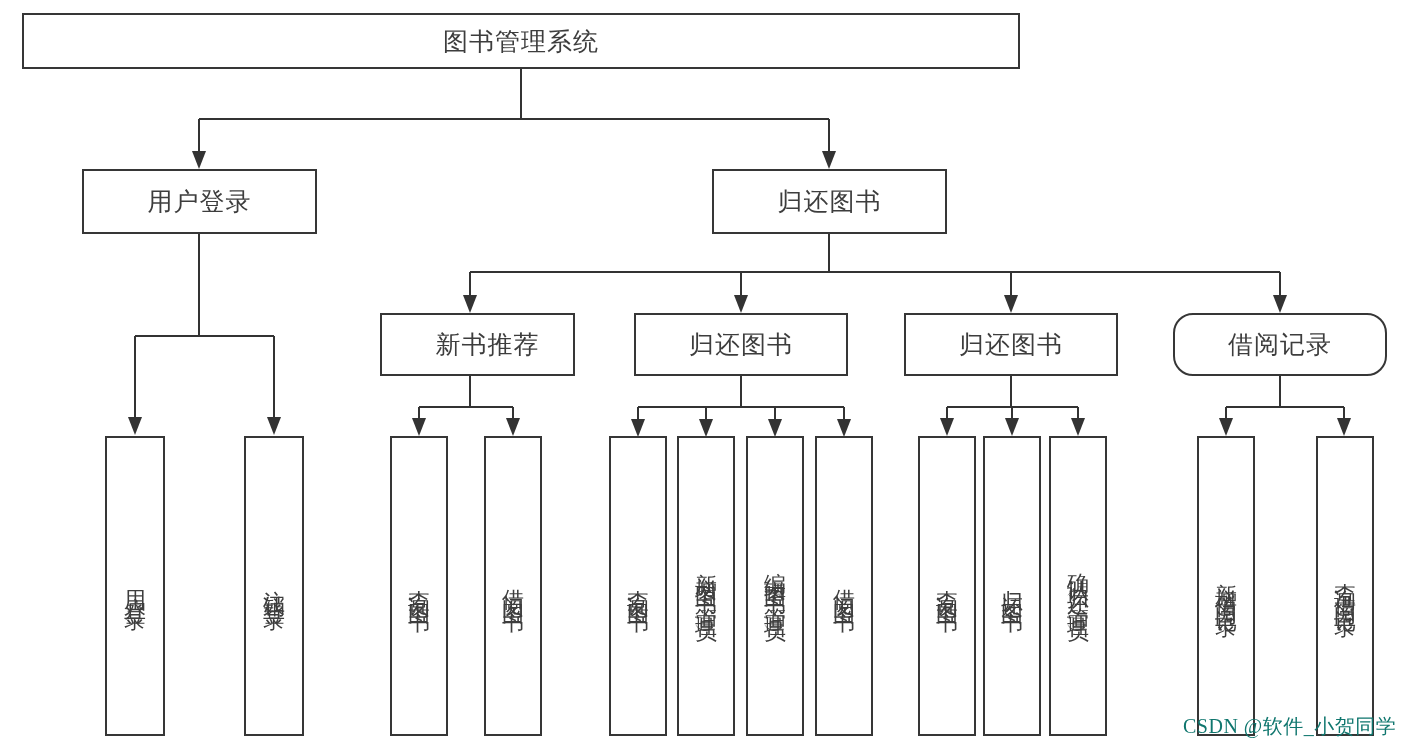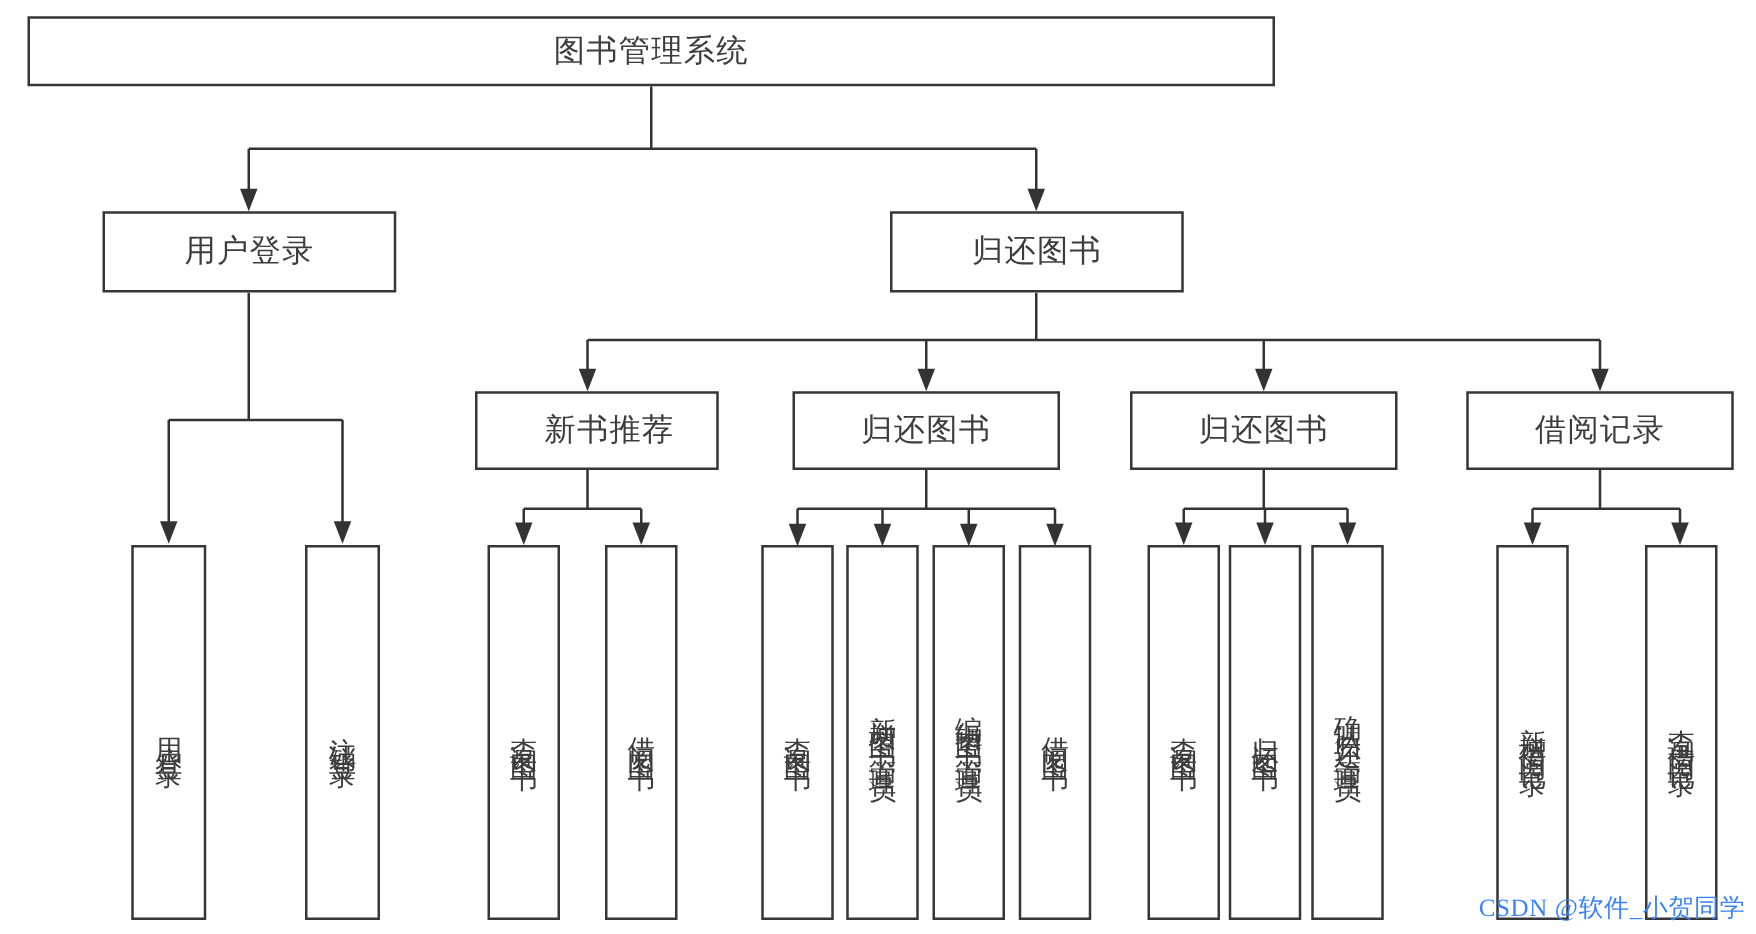--- a/index.html
+++ b/index.html
@@ -15,21 +15,21 @@
   }
   .node.h span{
     font-size:25px;letter-spacing:1px;line-height:1;white-space:nowrap;
   }
   .node.v span{
     writing-mode:vertical-rl;text-orientation:mixed;
     font-size:22px;letter-spacing:7px;line-height:1;
   }
   .watermark{
     position:absolute;left:1183px;top:713px;z-index:6;
-    font-size:20px;color:#3b82f6;white-space:nowrap;letter-spacing:0.5px;
+    font-size:20px;color:#0f766e;white-space:nowrap;letter-spacing:0.5px;
   }
 </style>
 </head>
 <body>
 
 <div class="canvas">
 
   <svg class="wires" width="1405" height="747" viewBox="0 0 1405 747" aria-hidden="true">
     <g stroke="#333333" stroke-width="2" fill="none">
 
@@ -83,21 +83,21 @@
 
   <div class="node h" style="left:380px;top:313px;width:195px;height:63px;padding-left:20px;">
     <span>新书推荐</span>
   </div>
   <div class="node h" style="left:634px;top:313px;width:214px;height:63px;">
     <span>归还图书</span>
   </div>
   <div class="node h" style="left:904px;top:313px;width:214px;height:63px;">
     <span>归还图书</span>
   </div>
-  <div class="node h" style="left:1173px;top:313px;width:214px;height:63px;">
+  <div class="node h" style="left:1173px;top:313px;width:214px;height:63px;border-radius:20px;">
     <span>借阅记录</span>
   </div>
 
   <div class="node v" style="left:105px;top:436px;width:60px;height:300px;">
     <span>用户登录</span>
   </div>
   <div class="node v" style="left:244px;top:436px;width:60px;height:300px;">
     <span>注销登录</span>
   </div>
 

